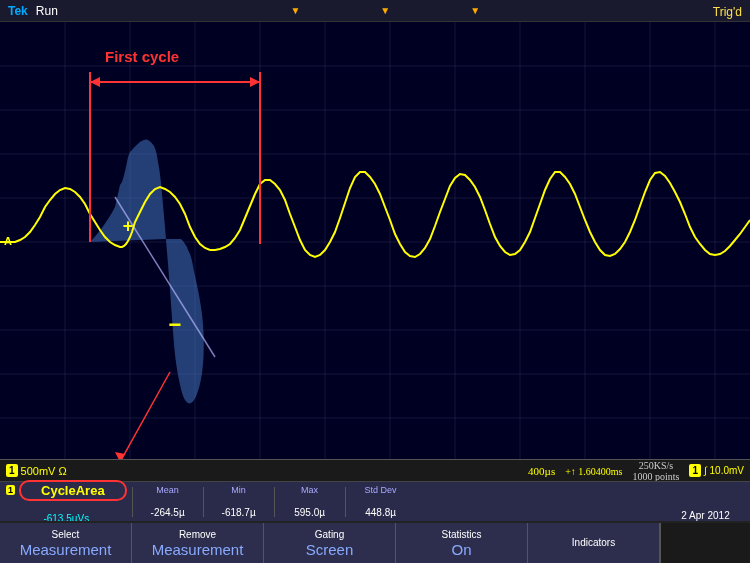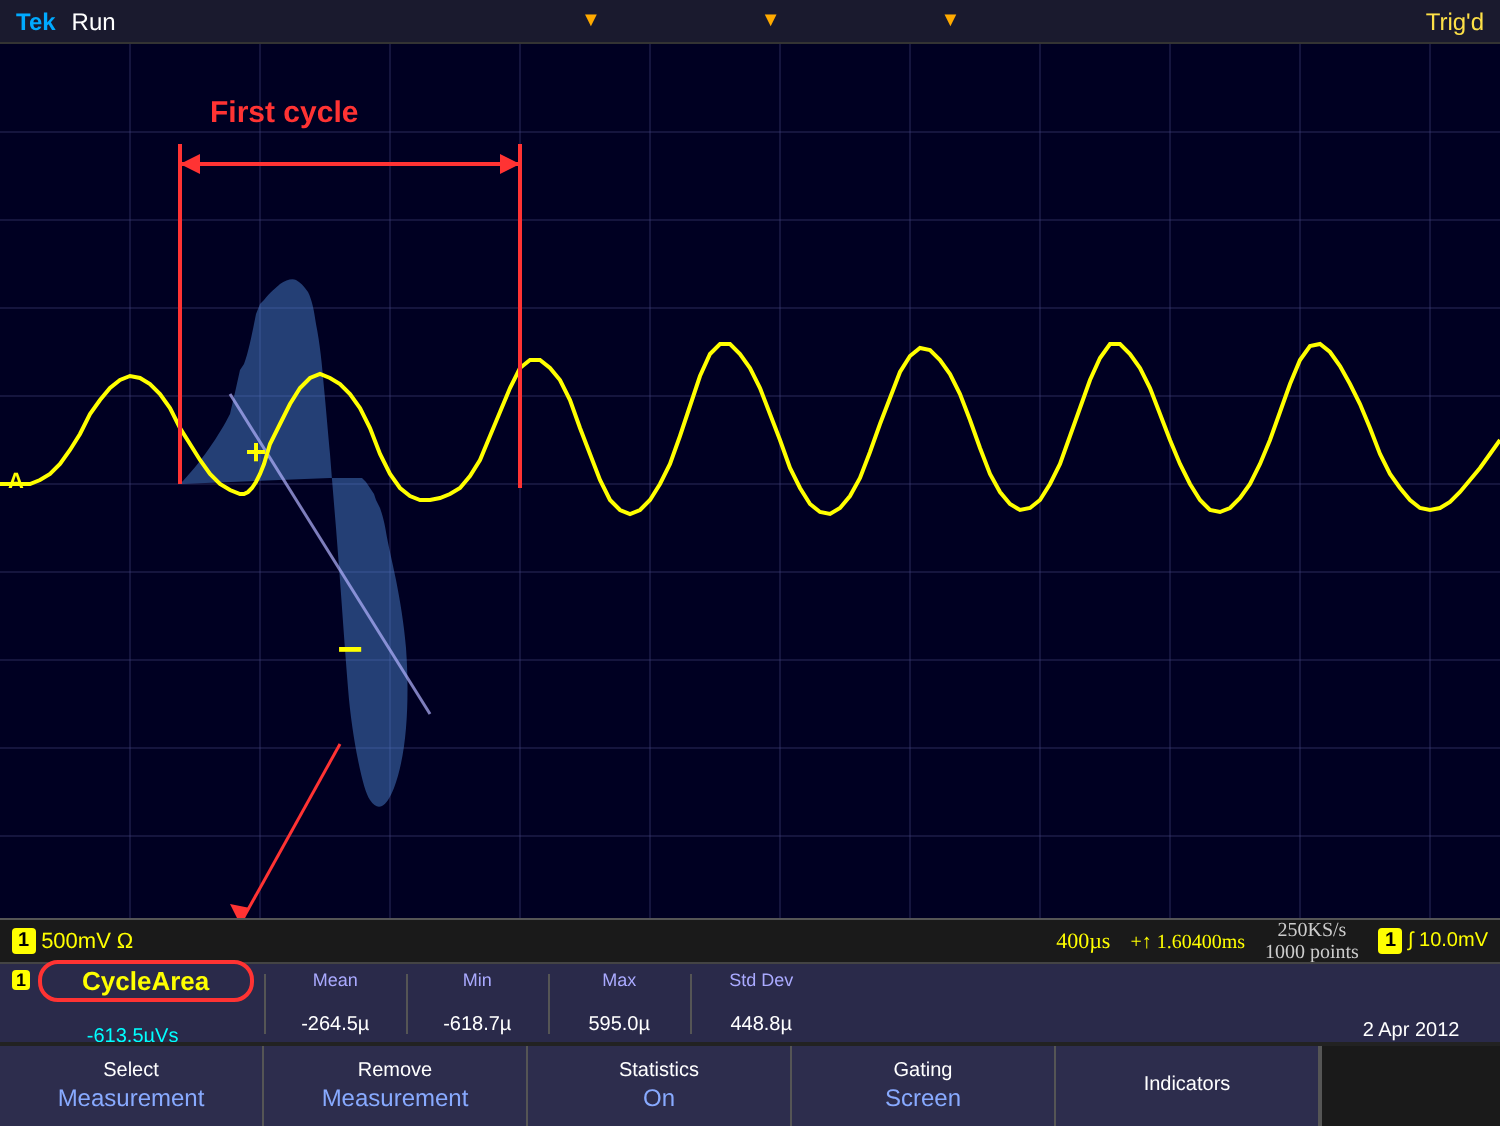--- a/index.html
+++ b/index.html
@@ -201,21 +201,21 @@
 
     .btn-label {
       color: #ffffff;
       font-size: 10px;
       text-align: center;
       line-height: 1.2;
     }
 
     .btn-label-sub {
       color: #88aaff;
-      font-size: 12px;
+      font-size: 15px;
       text-align: left;
     }
 
     #datetime-box {
       background: #1a1a1a;
       border-left: 1px solid #555;
       display: flex;
       flex-direction: column;
       align-items: center;
       justify-content: center;
@@ -424,26 +424,26 @@
   <div id="button-bar">
     <div class="btn-group">
       <span class="btn-label">Select</span>
       <span class="btn-label-sub">Measurement</span>
     </div>
     <div class="btn-group">
       <span class="btn-label">Remove</span>
       <span class="btn-label-sub">Measurement</span>
     </div>
     <div class="btn-group">
+      <span class="btn-label">Gating</span>
+      <span class="btn-label-sub">Screen</span>
+    </div>
+    <div class="btn-group">
       <span class="btn-label">Statistics</span>
       <span class="btn-label-sub">On</span>
-    </div>
-    <div class="btn-group">
-      <span class="btn-label">Gating</span>
-      <span class="btn-label-sub">Screen</span>
     </div>
     <div class="btn-group">
       <span class="btn-label">Indicators</span>
     </div>
     <div id="datetime-box">
       <span class="date-text">2 Apr 2012</span>
       <span class="time-text">23:30:20</span>
     </div>
   </div>
 </div>

